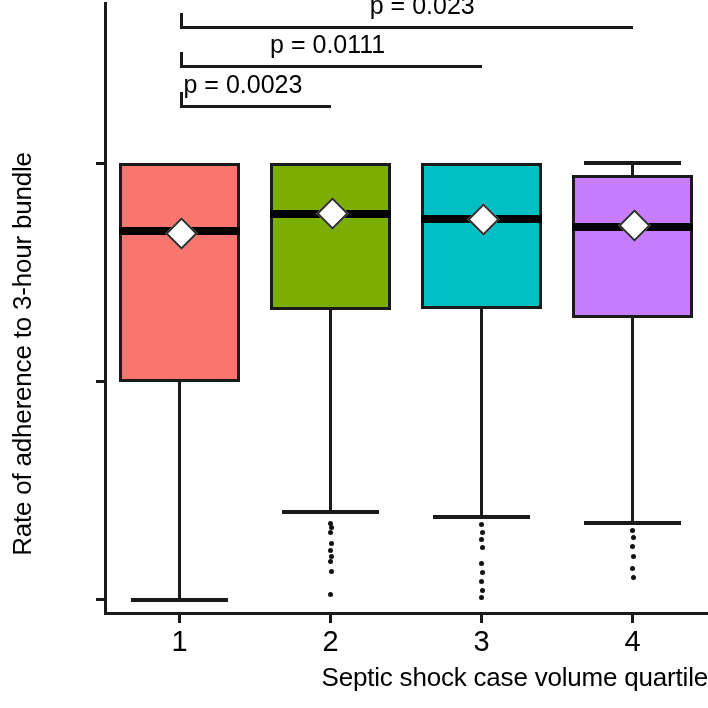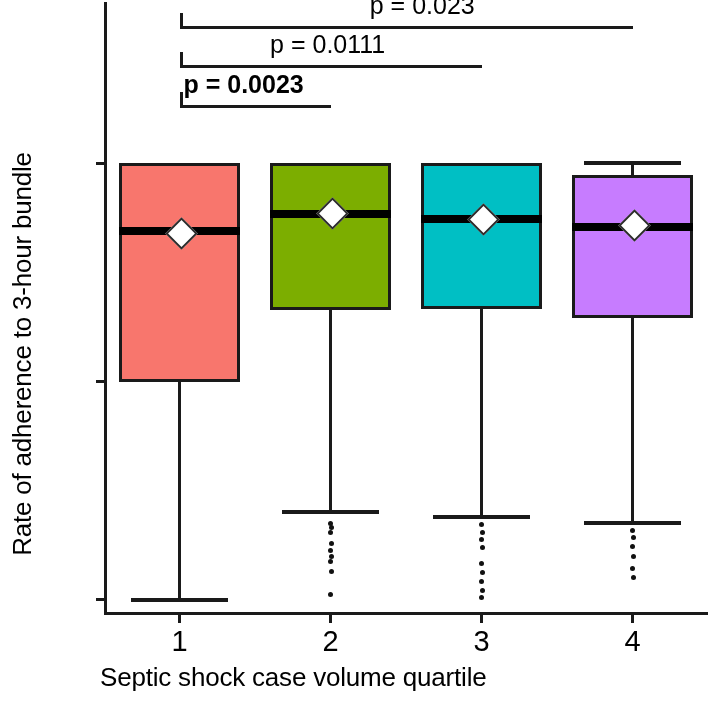--- a/index.html
+++ b/index.html
@@ -31,21 +31,21 @@
     color: #000000;
     white-space: nowrap;
     letter-spacing: -0.2px;
   }
   
   #xlabel {
     position: absolute;
     left: 100px;
     top: 662px;
     width: 608px;
-    text-align: left;
+    text-align: right;
     font-size: 26px;
     color: #000000;
     white-space: nowrap;
     letter-spacing: -0.2px;
   }
   
   #plot {
     position: absolute;
     left: 104px;
     top: 2px;
@@ -236,17 +236,17 @@
       <div class="sig-line" id="sig0-line" style="left: 75.5px; width: 453px; top: 23.9964px;"></div>
       <div class="sig-tickdown" id="sig0-tick" style="left: 75.5px; top: 10.9964px; height: 13px;"></div>
       <div class="sig-label" id="sig0-label" style="left: 265.76px; top: -11.0036px;">p = 0.023</div>
 
       <div class="sig-line" id="sig1-line" style="left: 75.5px; width: 302px; top: 63.2633px;"></div>
       <div class="sig-tickdown" id="sig1-tick" style="left: 75.5px; top: 50.2633px; height: 13px;"></div>
       <div class="sig-label" id="sig1-label" style="left: 166.1px; top: 28.2633px;">p = 0.0111</div>
 
       <div class="sig-line" id="sig2-line" style="left: 75.5px; width: 151px; top: 102.53px;"></div>
       <div class="sig-tickdown" id="sig2-tick" style="left: 75.5px; top: 89.5302px; height: 13px;"></div>
-      <div class="sig-label" id="sig2-label" style="left: 79.5px; top: 67.5302px; font-weight: bold;">p = 0.0023</div>
+      <div class="sig-label" id="sig2-label" style="left: 79.5px; top: 67.5302px;">p = 0.0023</div>
     </div>
 
   </div>
 </div>
 
 </body></html>

